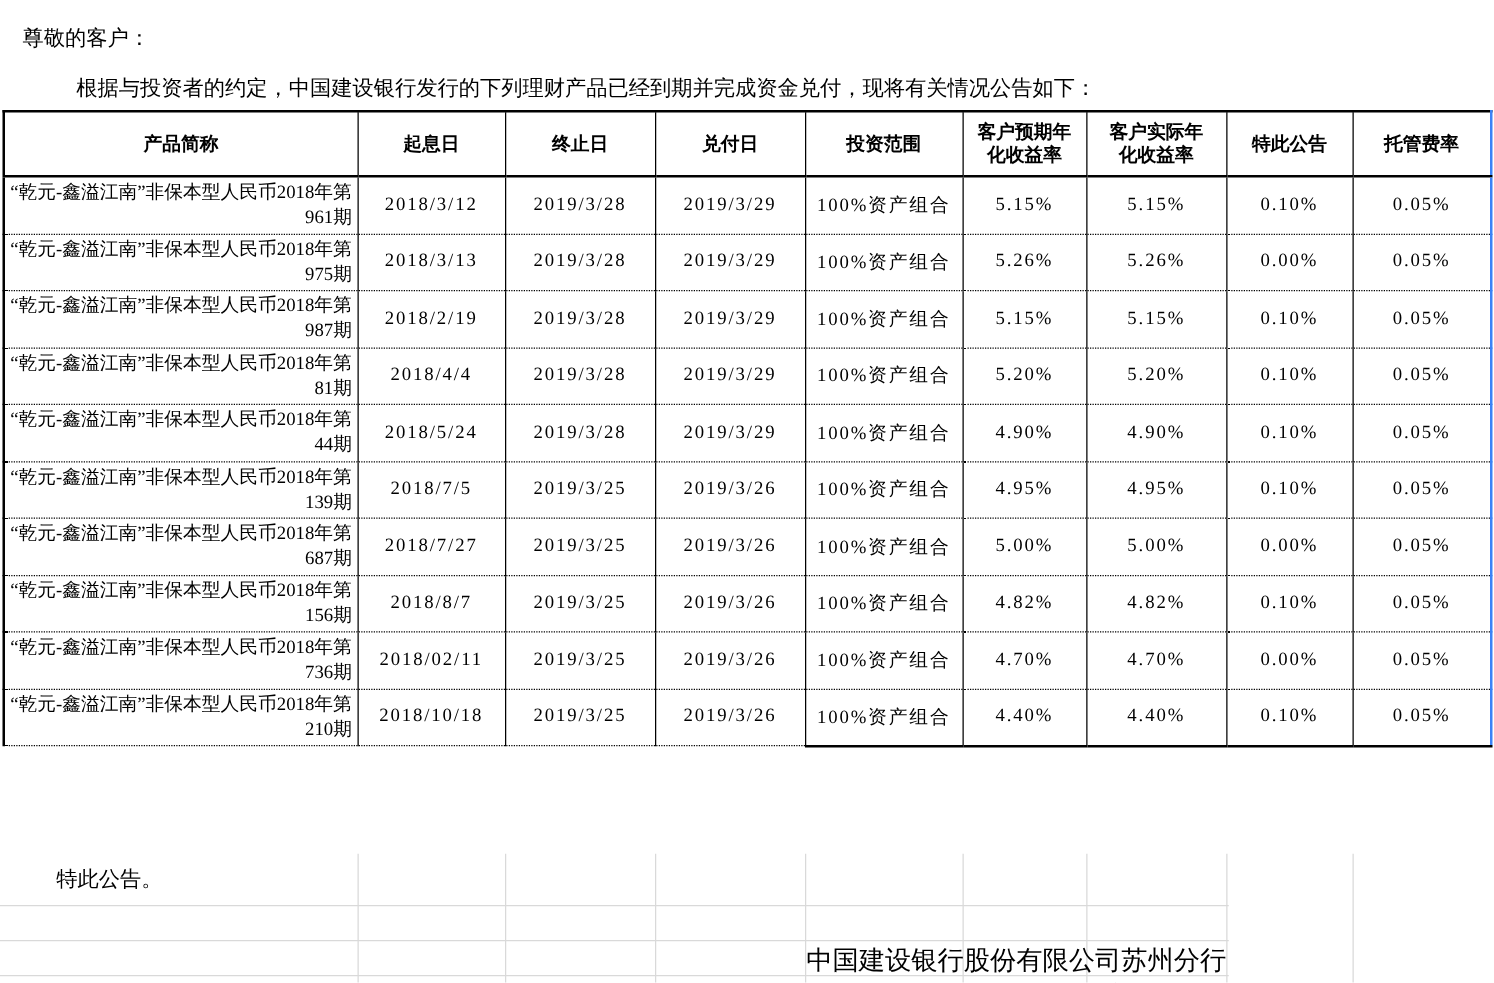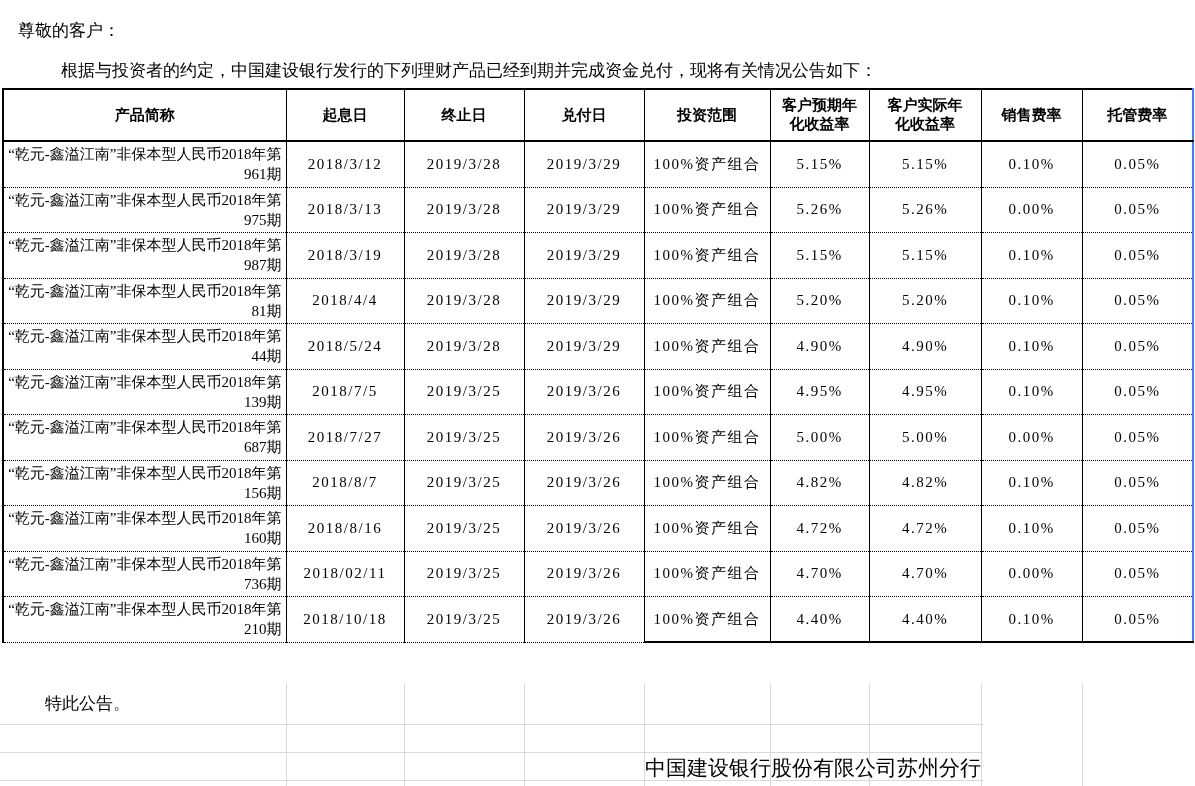--- a/index.html
+++ b/index.html
@@ -100,21 +100,21 @@
     <tr>
         <th>产品简称</th>
         <th>起息日</th>
         <th>终止日</th>
         <th>兑付日</th>
         <th>投资范围</th>
         <th>客户预期年
 化收益率</th>
         <th>客户实际年
 化收益率</th>
-        <th>销售费率</th>
+        <th>特此公告</th>
         <th>托管费率</th>
       </tr>
   </thead>
   <tbody>
       <tr>
         <td class="name-cell">“乾元-鑫溢江南”非保本型人民币2018年第961期</td>
         <td>2018/3/12</td>
         <td>2019/3/28</td>
         <td>2019/3/29</td>
         <td>100%资产组合</td>
@@ -129,21 +129,21 @@
         <td>2019/3/28</td>
         <td>2019/3/29</td>
         <td>100%资产组合</td>
         <td>5.26%</td>
         <td>5.26%</td>
         <td>0.00%</td>
         <td>0.05%</td>
       </tr>
       <tr>
         <td class="name-cell">“乾元-鑫溢江南”非保本型人民币2018年第987期</td>
-        <td>2018/3/19</td>
+        <td>2018/2/19</td>
         <td>2019/3/28</td>
         <td>2019/3/29</td>
         <td>100%资产组合</td>
         <td>5.15%</td>
         <td>5.15%</td>
         <td>0.10%</td>
         <td>0.05%</td>
       </tr>
       <tr>
         <td class="name-cell">“乾元-鑫溢江南”非保本型人民币2018年第81期</td>
@@ -190,31 +190,20 @@
         <td>0.05%</td>
       </tr>
       <tr>
         <td class="name-cell">“乾元-鑫溢江南”非保本型人民币2018年第156期</td>
         <td>2018/8/7</td>
         <td>2019/3/25</td>
         <td>2019/3/26</td>
         <td>100%资产组合</td>
         <td>4.82%</td>
         <td>4.82%</td>
-        <td>0.10%</td>
-        <td>0.05%</td>
-      </tr>
-      <tr>
-        <td class="name-cell">“乾元-鑫溢江南”非保本型人民币2018年第160期</td>
-        <td>2018/8/16</td>
-        <td>2019/3/25</td>
-        <td>2019/3/26</td>
-        <td>100%资产组合</td>
-        <td>4.72%</td>
-        <td>4.72%</td>
         <td>0.10%</td>
         <td>0.05%</td>
       </tr>
       <tr>
         <td class="name-cell">“乾元-鑫溢江南”非保本型人民币2018年第736期</td>
         <td>2018/02/11</td>
         <td>2019/3/25</td>
         <td>2019/3/26</td>
         <td>100%资产组合</td>
         <td>4.70%</td>

